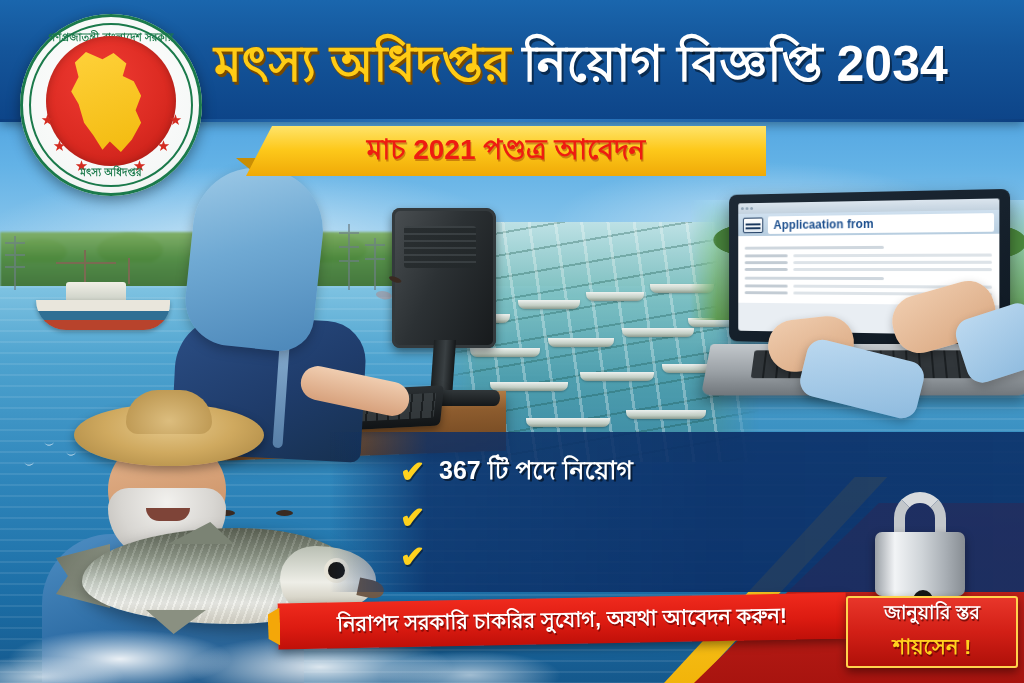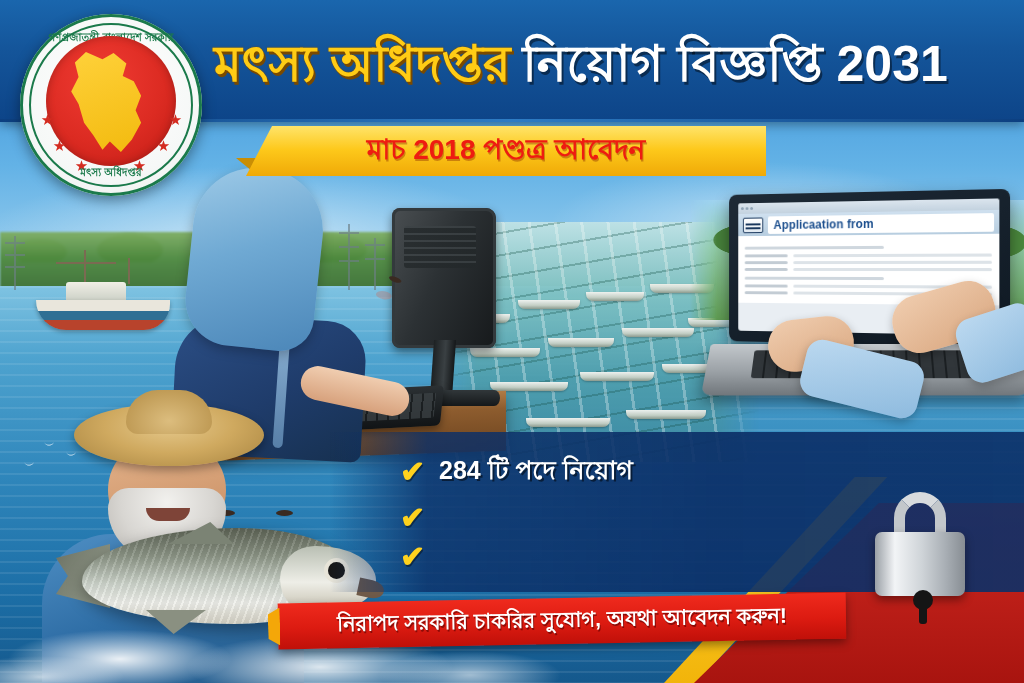--- a/index.html
+++ b/index.html
@@ -637,51 +637,55 @@
 
   <div class="splash"></div>
 
   <div class="corner-yellow"></div>
   <div class="corner-red"></div>
 
   <div class="panel-shade"></div>
   <div class="bullets">
     <div class="bullet">
       <span class="check">✔</span>
-      <span class="btxt">284 টি পদে নিয়োগ</span>
+      <span class="btxt">367 টি পদে নিয়োগ</span>
     </div>
     <div class="bullet">
       <span class="check">✔</span>
     </div>
     <div class="bullet">
       <span class="check">✔</span>
     </div>
   </div>
 
   <div class="padlock">
     <div class="shackle"></div>
     <div class="bodyl">
       <div class="key"></div>
     </div>
   </div>
 
   <div class="bottom-banner">
     <span class="bb-text">নিরাপদ সরকারি চাকরির সুযোগ, অযথা আবেদন করুন!</span>
   </div>
 
+  <div class="badge">
+    <span class="l1">জানুয়ারি স্তর</span>
+    <span class="l2">শায়সেন !</span>
+  </div>
 
   <div class="header-band"></div>
   <div class="title">
     <span class="t-yellow">মৎস্য অধিদপ্তর</span>
-    <span class="t-white">নিয়োগ বিজ্ঞপ্তি 2031</span>
+    <span class="t-white">নিয়োগ বিজ্ঞপ্তি 2034</span>
   </div>
 
   <div class="ribbon-tail"></div>
   <div class="ribbon">
-    <span class="rtxt">মাচ 2018 পণ্ডত্র আবেদন</span>
+    <span class="rtxt">মাচ 2021 পণ্ডত্র আবেদন</span>
   </div>
 
   <div class="emblem">
     <div class="ring"></div>
     <div class="emblem-top-text">গণপ্রজাতন্ত্রী বাংলাদেশ সরকার</div>
     <div class="disc"></div>
     <div class="map"></div>
     <span class="star" style="left:20px; top:98px;">★</span>
     <span class="star" style="left:32px; top:124px;">★</span>
     <span class="star" style="left:54px; top:144px;">★</span>

